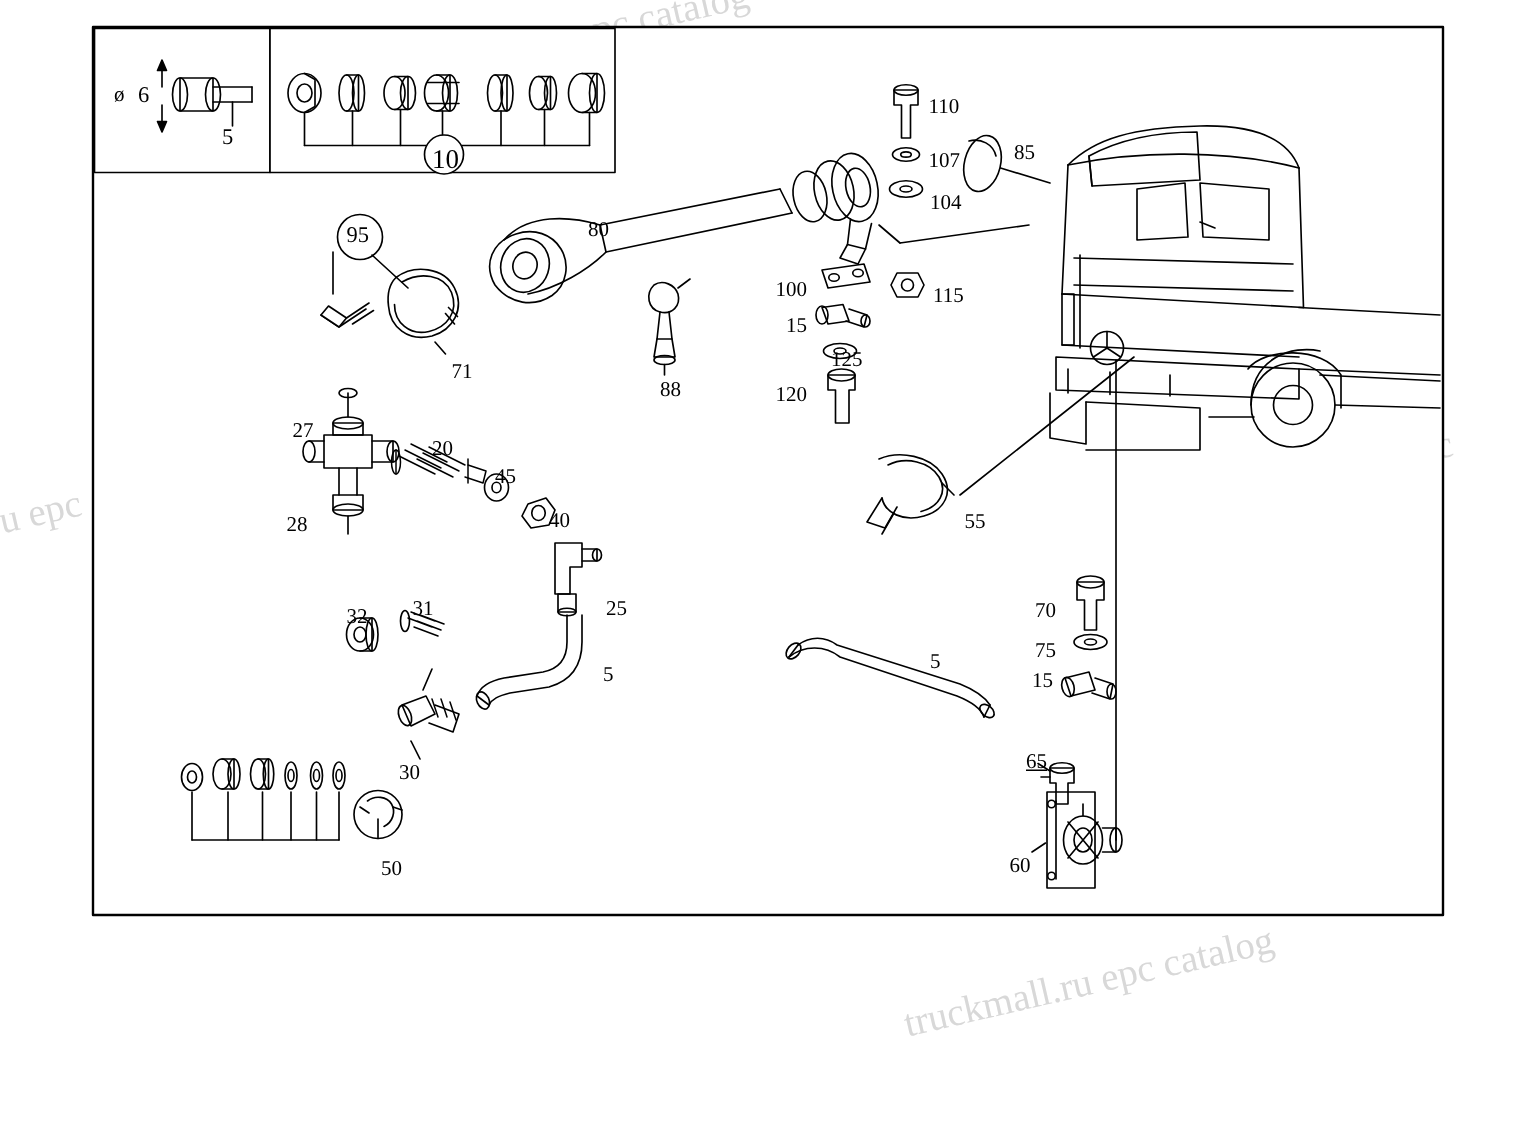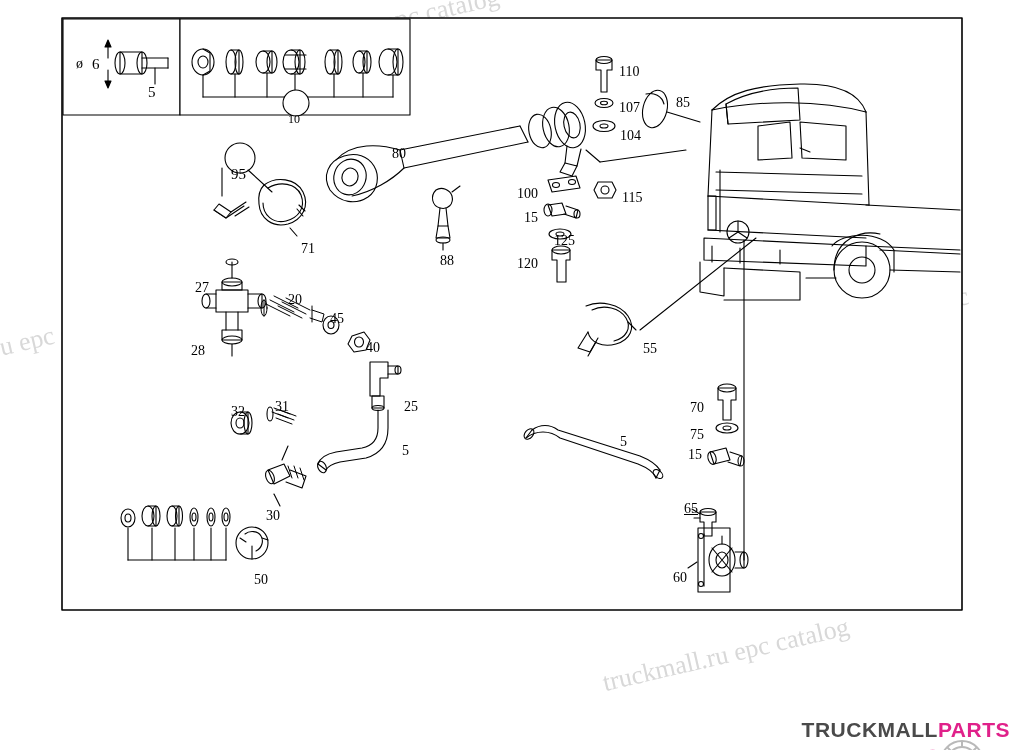--- a/index.html
+++ b/index.html
@@ -414,38 +414,17 @@
       <div class="callout" style="left: 688px; top: 447px;">15</div>
       <div class="callout" style="left: 266px; top: 508px;">30</div>
       <div class="callout" style="left: 684px; top: 501px; text-decoration: underline;">65</div>
       <div class="callout" style="left: 673px; top: 570px;">60</div>
       <div class="callout" style="left: 254px; top: 572px;">50</div>
     </div>
 
   <div class="callout" style="left:76px; top:56px; font-size:14px;">ø</div>
   <div class="callout" style="left:92px; top:56px; font-size:15px;">6</div>
   <div class="callout" style="left:148px; top:84px; font-size:15px;">5</div>
-  <div class="callout" style="left:288px; top:112px; font-size:12px;">10</div>
-  <div class="callout" style="left:231px; top:149px; font-size:15px;margin-top:17px;">95</div>
-
-  <div class="brand">
-    <div class="brand-text">
-      <span>TRUCKMALL</span><span class="accent">PARTS</span>
-    </div>
-    <svg class="brand-mark" viewBox="0 0 120 48">
-      <g fill="none" stroke="#b9b9b9" stroke-width="2">
-        <circle cx="78" cy="24" r="21"></circle>
-        <circle cx="78" cy="24" r="15"></circle>
-        <path d="M78,3 L78,9 M99,24 L93,24 M78,45 L78,39 M57,24 L63,24
-                 M63,9 L67,13 M93,9 L89,13 M93,39 L89,35 M63,39 L67,35"></path>
-      </g>
-      <g fill="#e0218a">
-        <ellipse cx="42" cy="23" rx="19" ry="10" transform="rotate(-18 42 23)"></ellipse>
-        <ellipse cx="50" cy="36" rx="13" ry="7" transform="rotate(-18 50 36)"></ellipse>
-      </g>
-      <g fill="#fff">
-        <ellipse cx="44" cy="22" rx="10" ry="4.5" transform="rotate(-18 44 22)"></ellipse>
-        <ellipse cx="52" cy="36" rx="6" ry="3" transform="rotate(-18 52 36)"></ellipse>
-      </g>
-    </svg>
-  </div>
+  <div class="callout" style="left:288px; top:96px; font-size:18px;">10</div>
+  <div class="callout" style="left:231px; top:149px; font-size:15px;">95</div>
+
 
 </div>
 
 </body></html>

